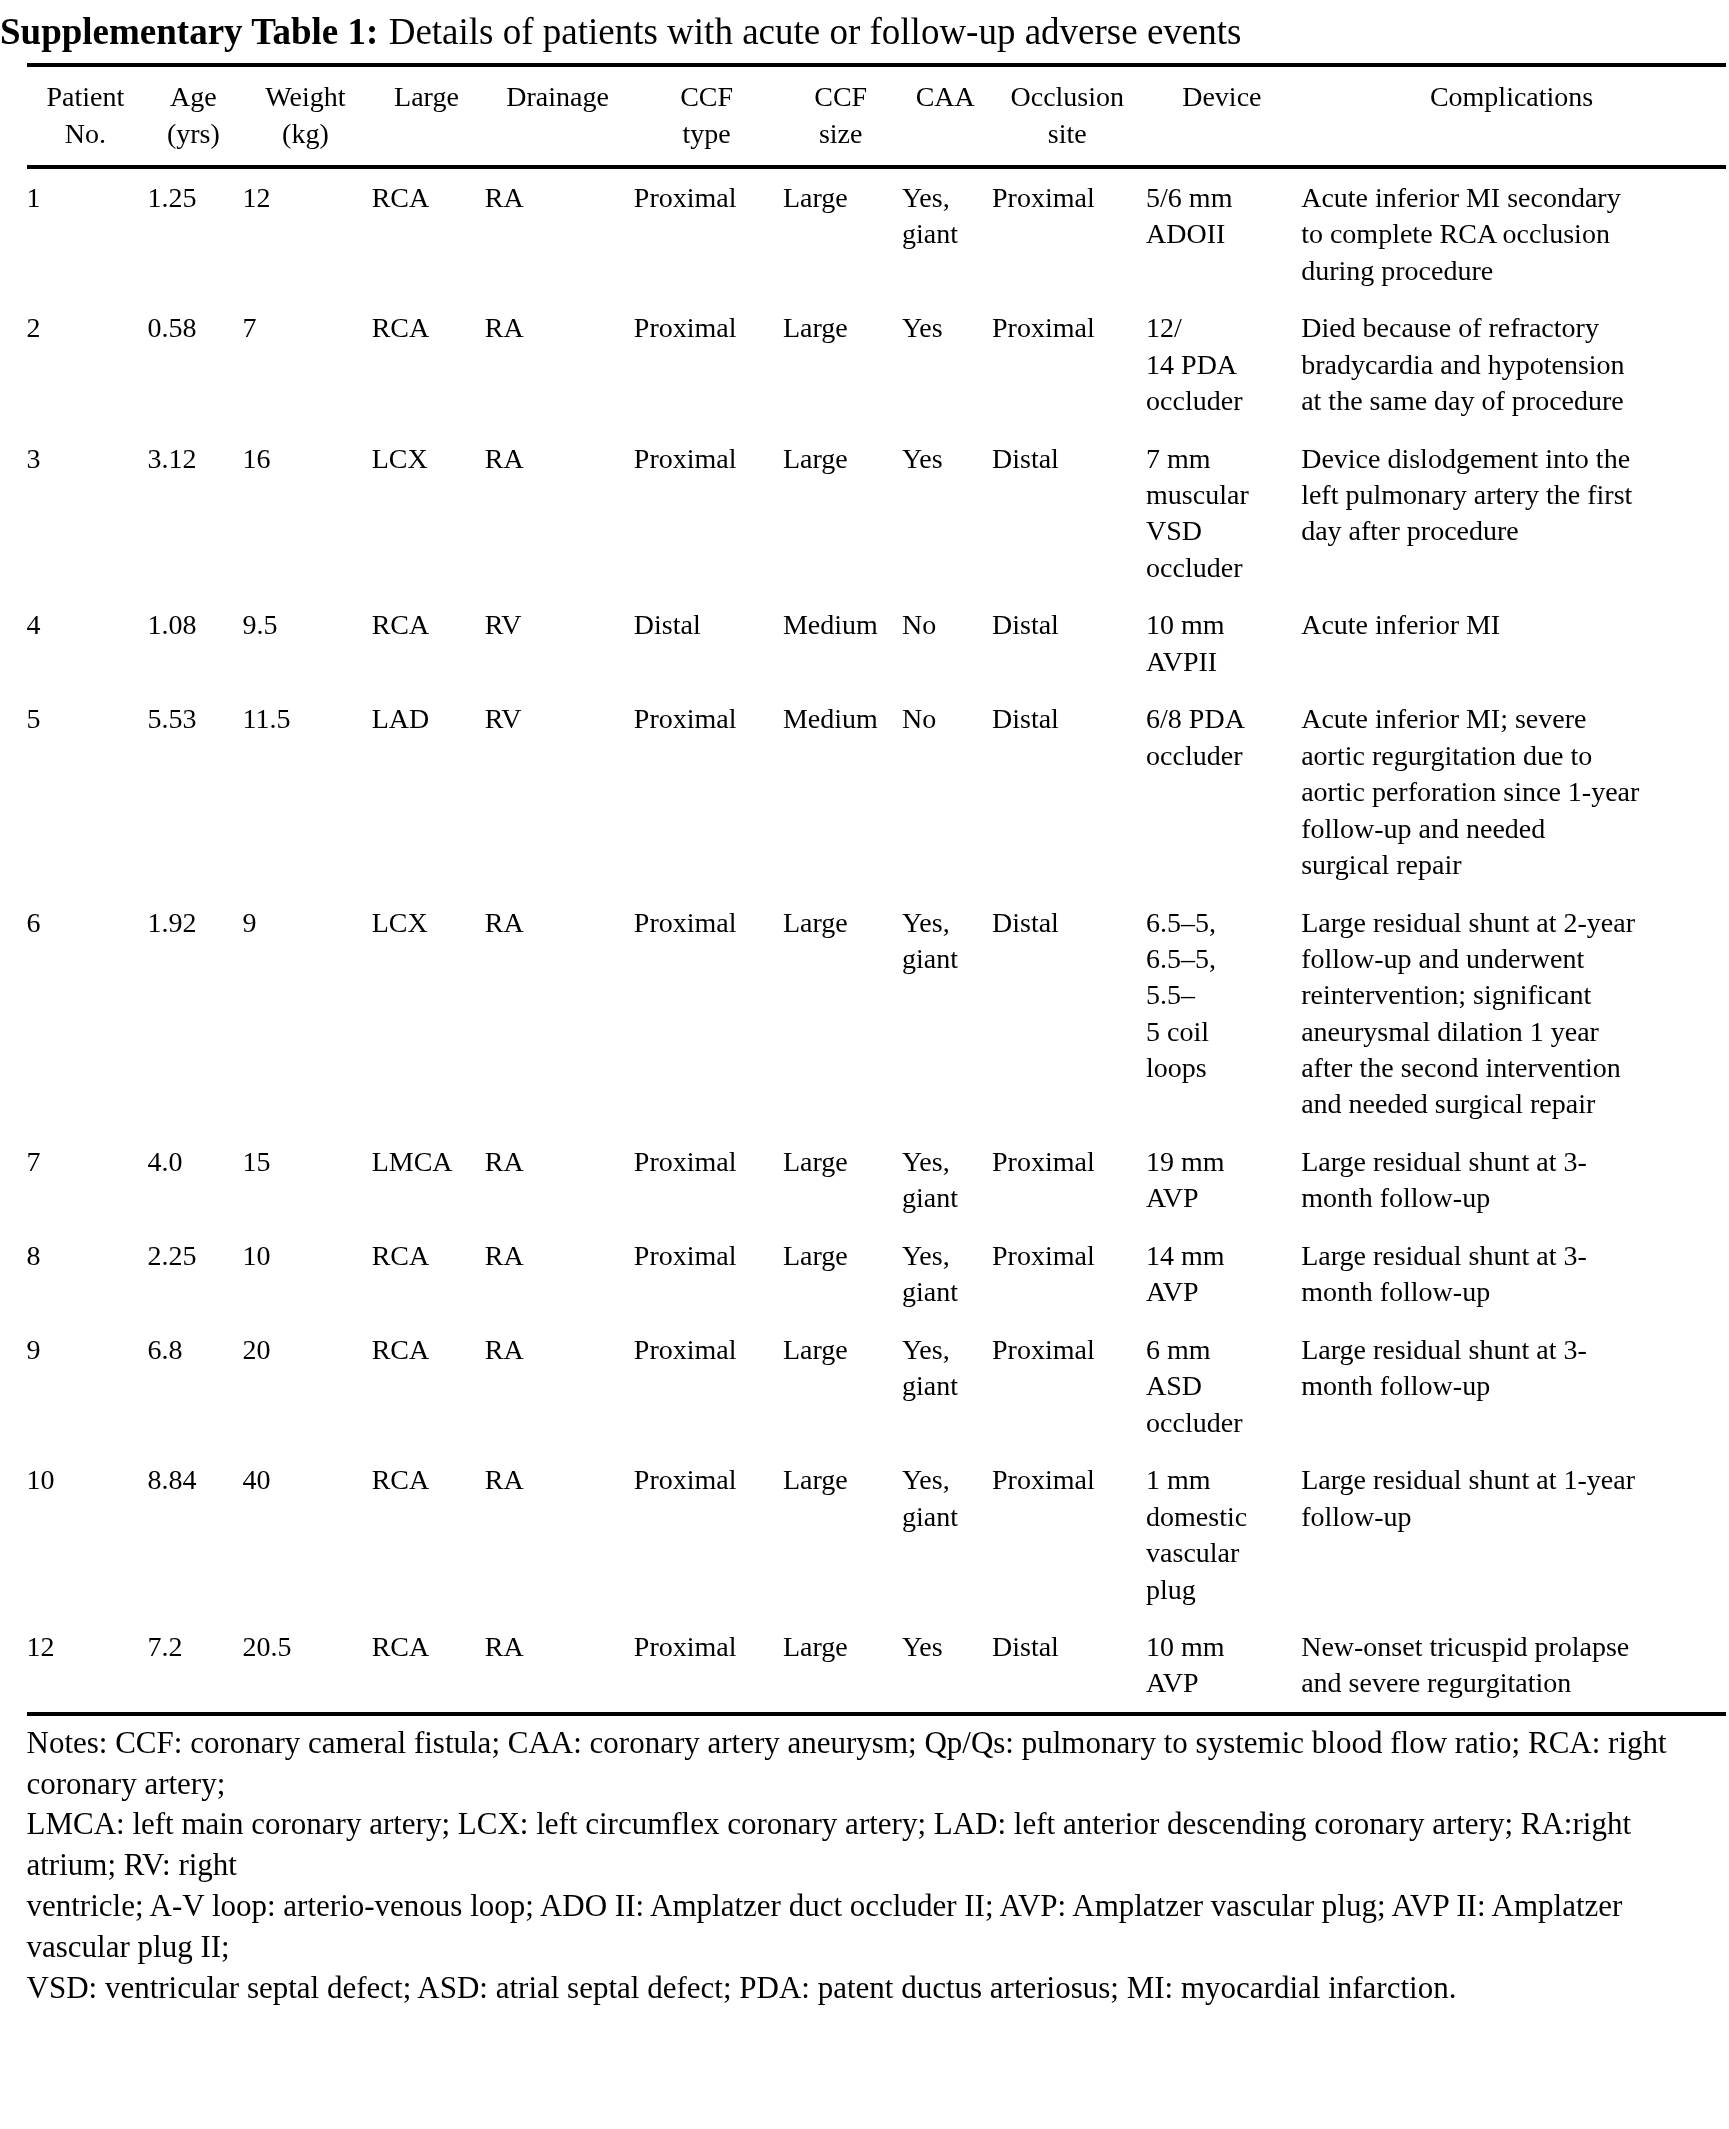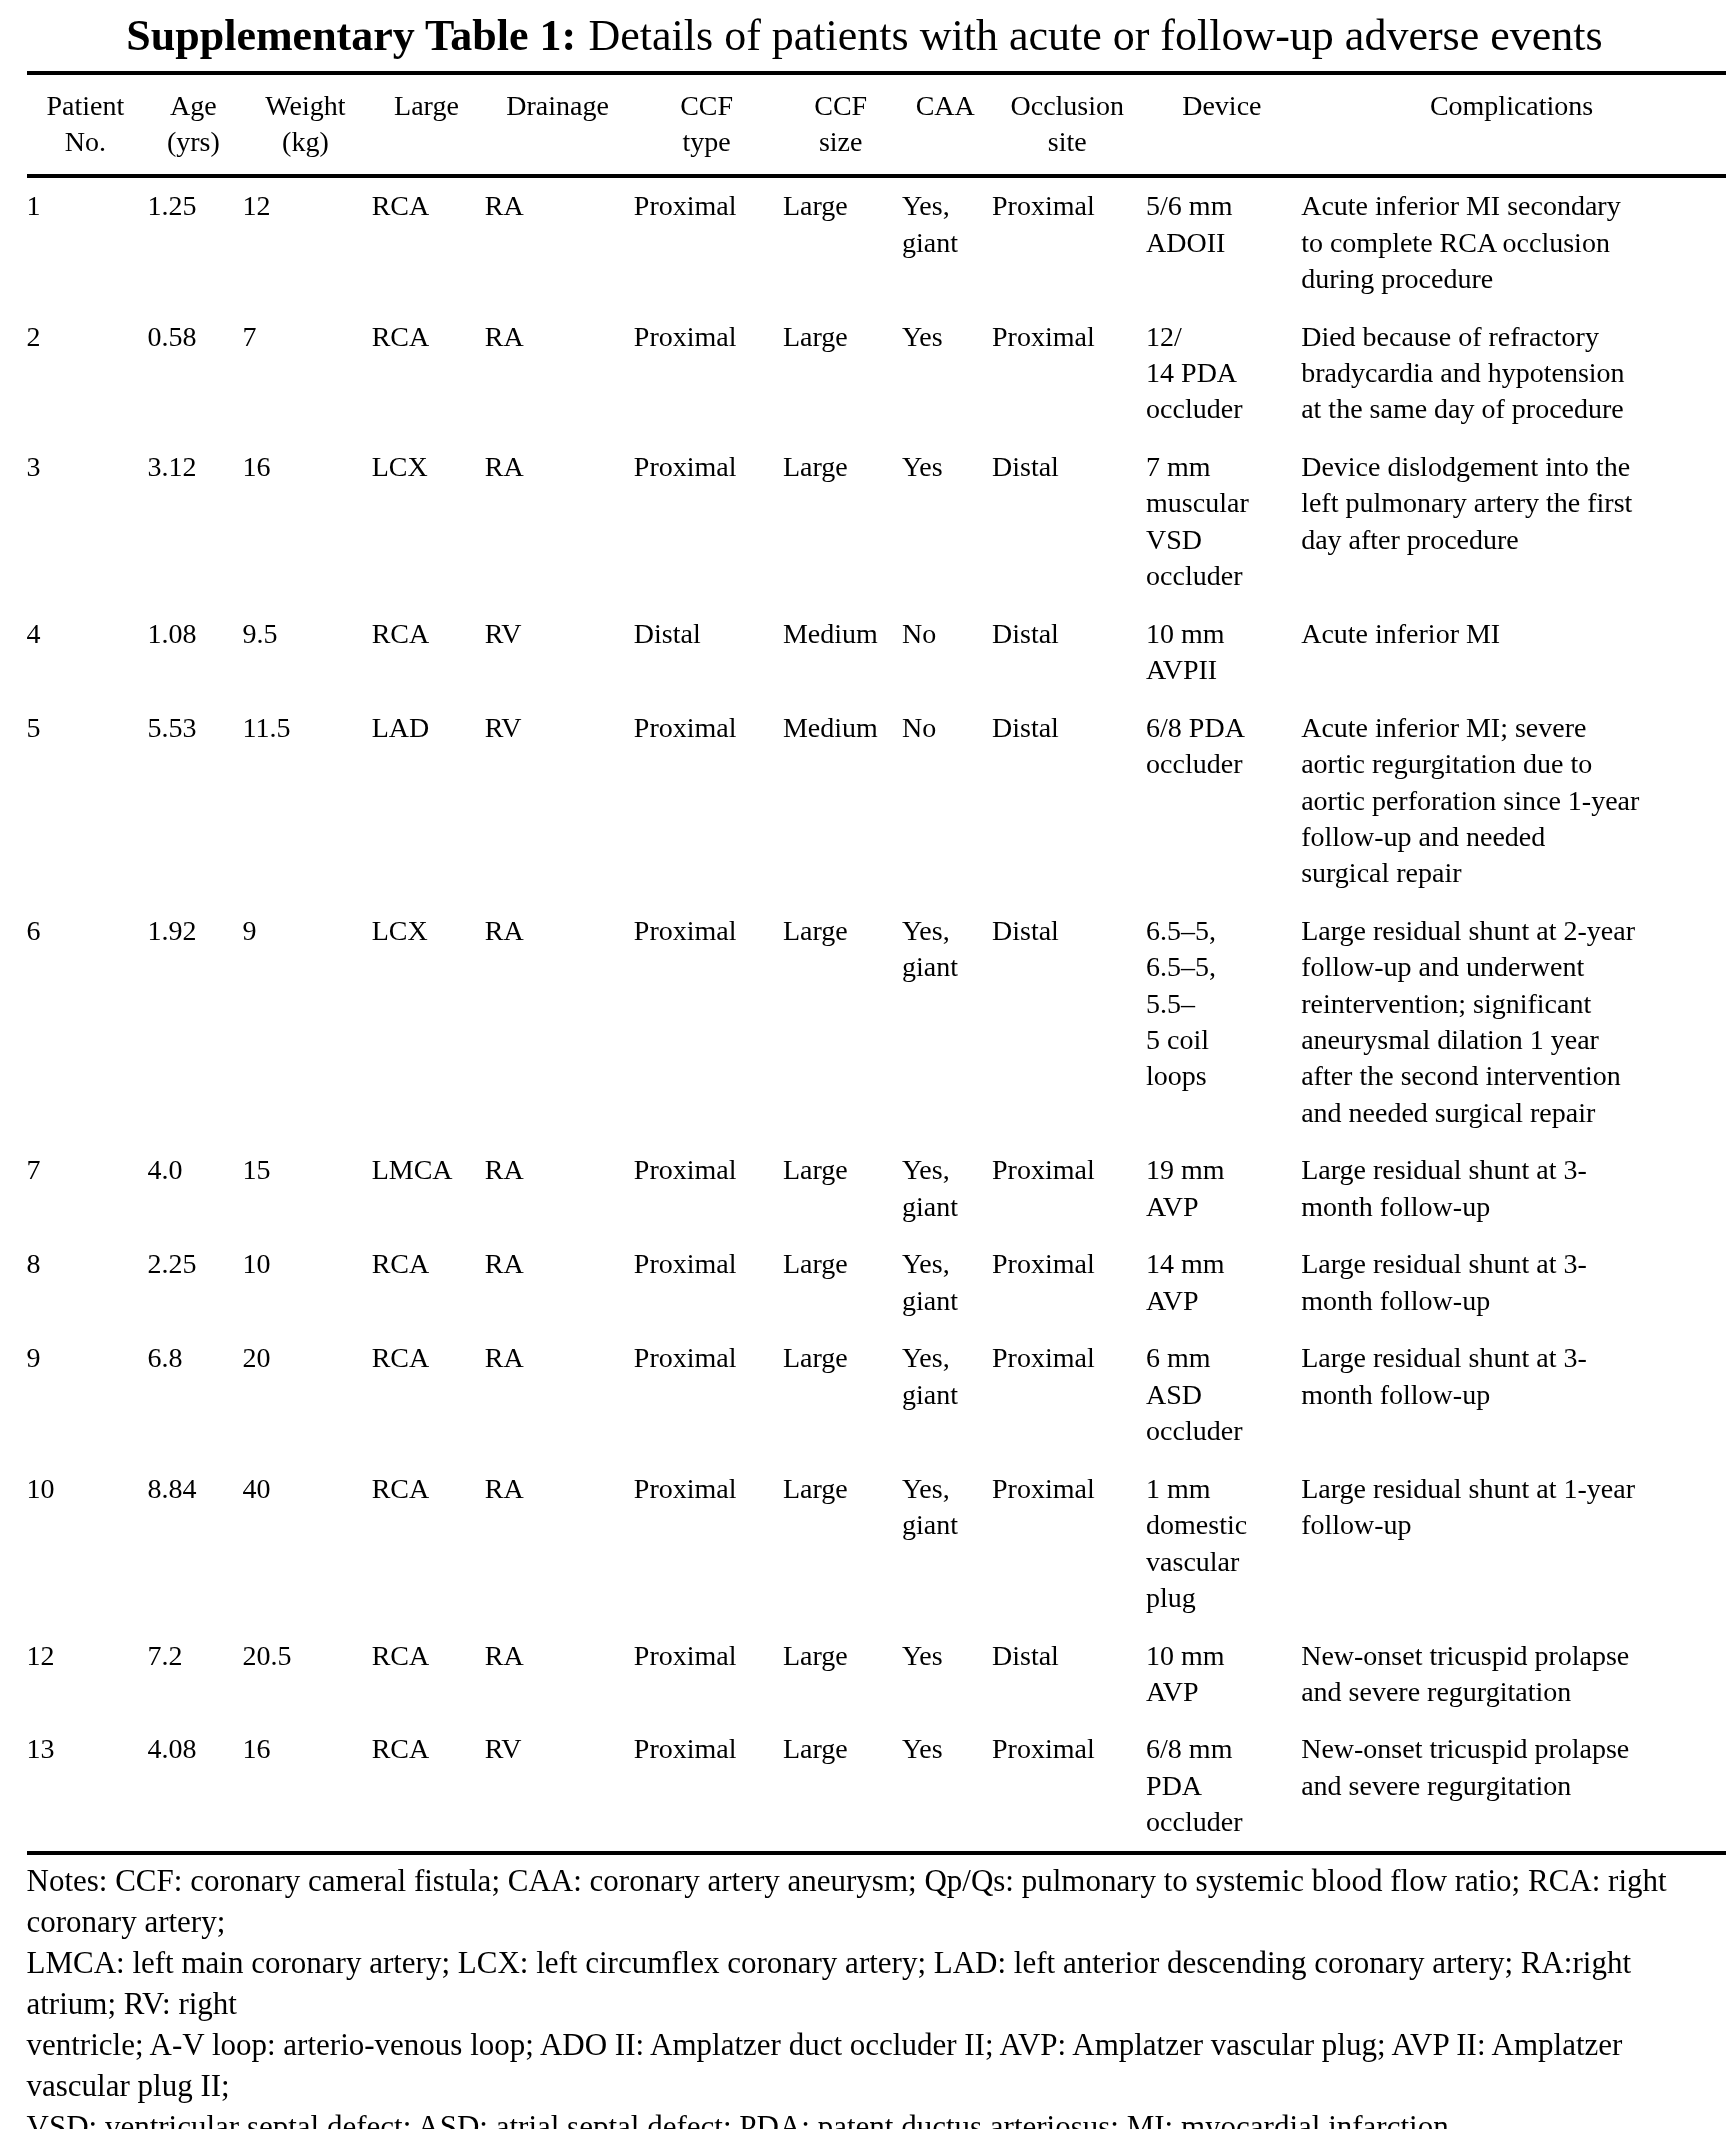--- a/index.html
+++ b/index.html
@@ -11,22 +11,21 @@
   body {
     width: 1729px;
     height: 2129px;
     overflow: hidden;
     font-family: "Liberation Serif", serif;
   }
   .page {
     padding-top: 9.7px;
   }
   .title {
-    text-align: center;
-    font-size: 44px;
+    font-size: 37px;
     line-height: 1.2;
     margin: 0 0 8.8px 0;
     white-space: nowrap;
   }
   .title-bold {
     font-weight: bold;
     margin-right: 0.28em;
   }
   table.patients {
     border-collapse: collapse;
@@ -287,36 +286,20 @@
         <td>RA</td>
         <td>Proximal</td>
         <td>Large</td>
         <td>Yes</td>
         <td>Distal</td>
         <td>10 mm
 AVP</td>
         <td>New-onset tricuspid prolapse
 and severe regurgitation</td>
       </tr>
-      <tr>
-        <td>13</td>
-        <td>4.08</td>
-        <td>16</td>
-        <td>RCA</td>
-        <td>RV</td>
-        <td>Proximal</td>
-        <td>Large</td>
-        <td>Yes</td>
-        <td>Proximal</td>
-        <td>6/8 mm
-PDA
-occluder</td>
-        <td>New-onset tricuspid prolapse
-and severe regurgitation</td>
-      </tr>
     </tbody>
   </table>
 
   <div class="notes">Notes: CCF: coronary cameral fistula; CAA: coronary artery aneurysm; Qp/Qs: pulmonary to systemic blood flow ratio; RCA: right coronary artery;
 LMCA: left main coronary artery; LCX: left circumflex coronary artery; LAD: left anterior descending coronary artery; RA:right atrium; RV: right
 ventricle; A-V loop: arterio-venous loop; ADO II: Amplatzer duct occluder II; AVP: Amplatzer vascular plug; AVP II: Amplatzer vascular plug II;
 VSD: ventricular septal defect; ASD: atrial septal defect; PDA: patent ductus arteriosus; MI: myocardial infarction.</div>
 
 </div>
 

